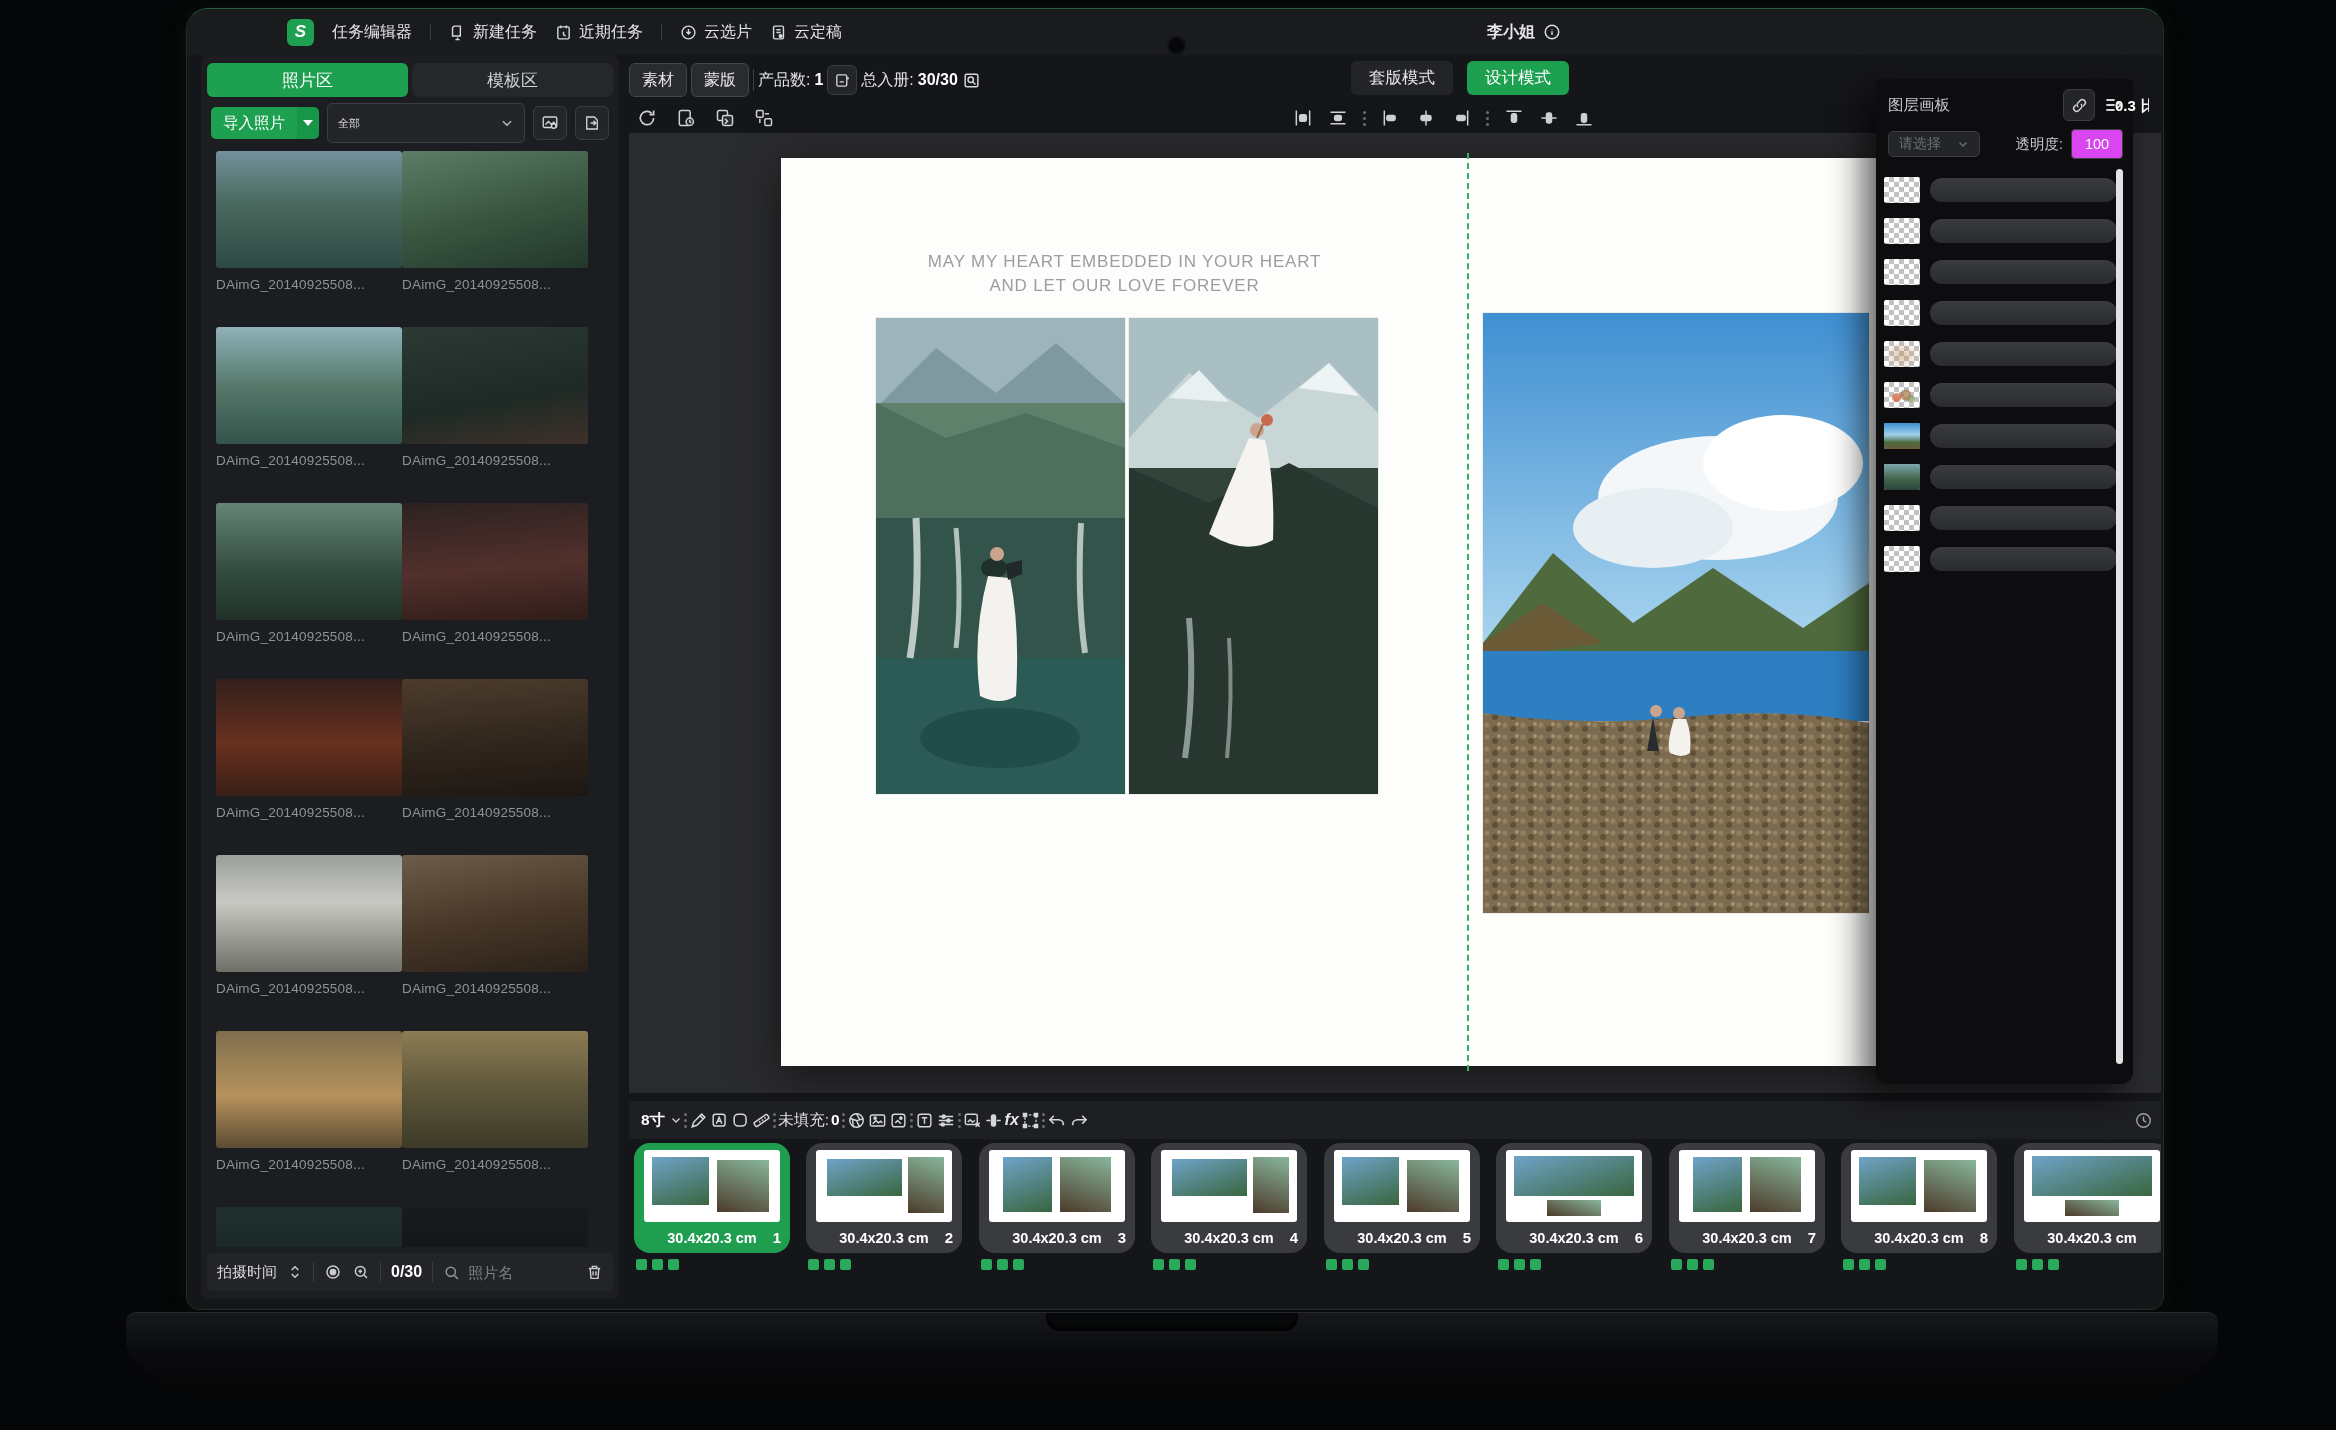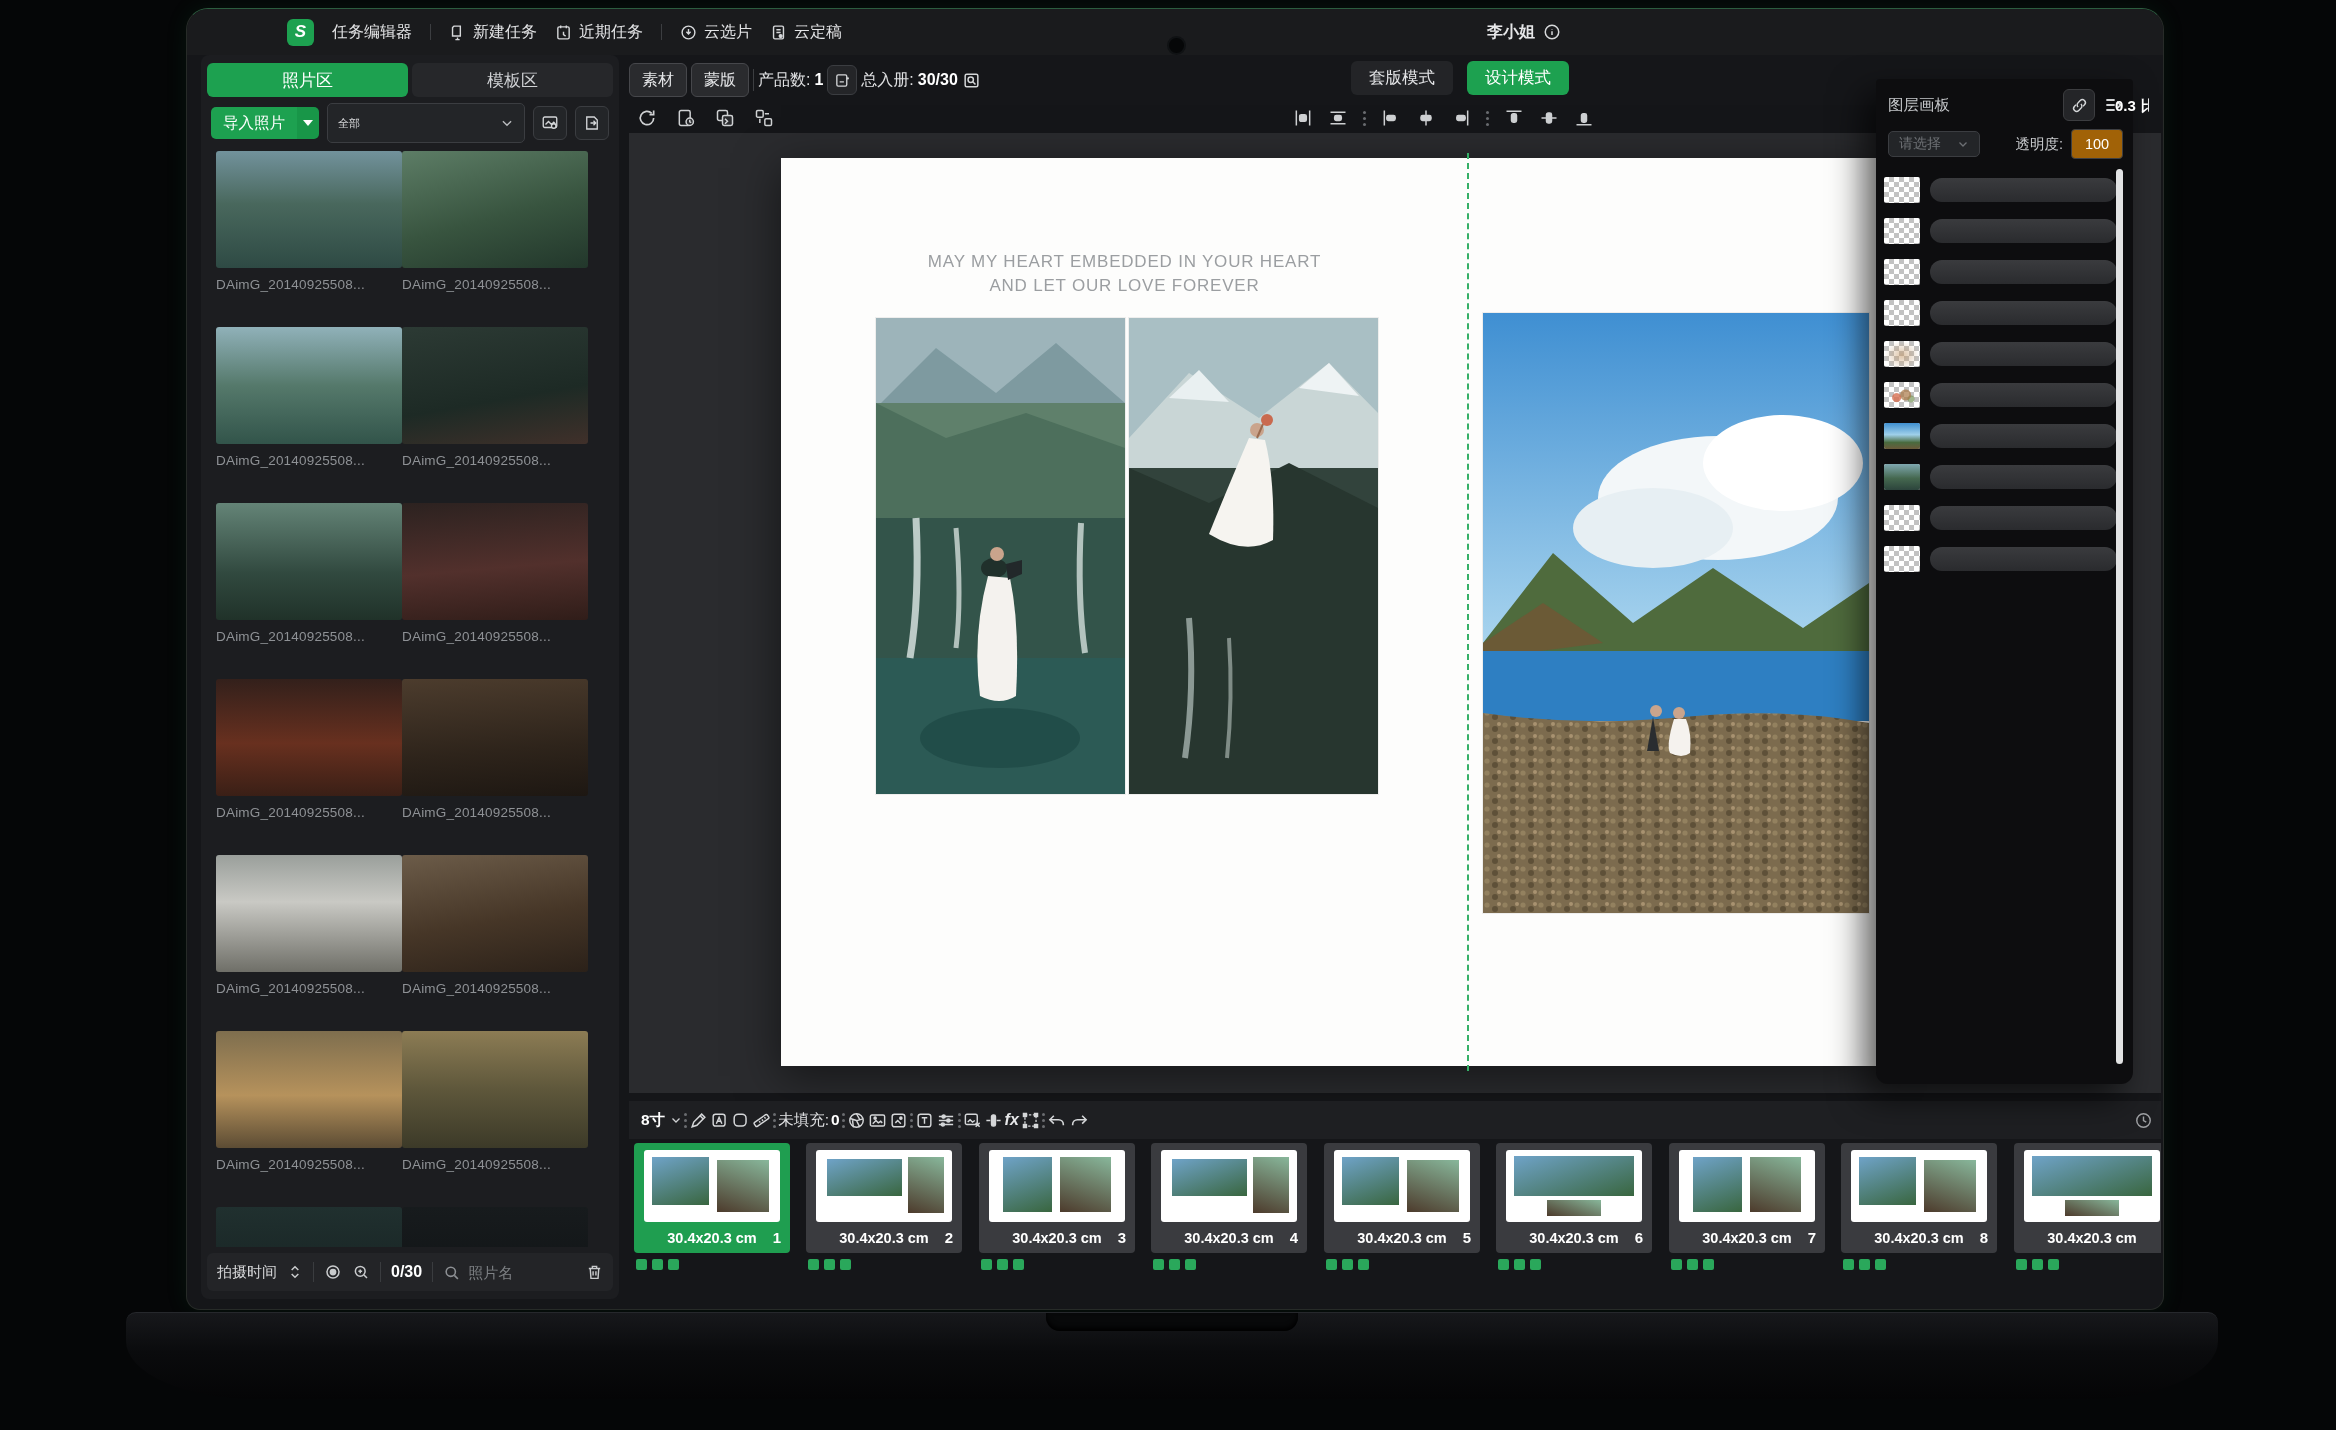--- a/index.html
+++ b/index.html
@@ -101,21 +101,21 @@
   
   #layers{position:absolute;left:1689px;top:70px;width:257px;height:1005px;background:#0d0d0f;
     border-radius:4px 4px 12px 12px;box-shadow:-12px 14px 34px rgba(0,0,0,.65);z-index:20;}
   #layers-head{display:flex;align-items:center;padding:10px 10px 4px 12px;color:#c7c9cc;font-size:15.5px;}
   #layers-head .sp{flex:1;}
   #link-btn{width:30px;height:30px;background:#242528;border:1px solid #3c3d40;border-radius:6px;
     display:flex;align-items:center;justify-content:center;color:#d3d5d7;margin-right:8px;}
   #layers-row2{display:flex;align-items:center;padding:4px 10px 10px 12px;gap:8px;}
   #layer-select{width:92px;height:26px;font-size:14px;color:#6d7074;}
   #opacity-label{margin-left:auto;color:#c9cbce;font-size:14.5px;}
-  #opacity-input{width:46px;height:26px;background:#a16207;border:1px solid #3e3f42;border-radius:4px;
+  #opacity-input{width:46px;height:26px;background:#d946ef;border:1px solid #3e3f42;border-radius:4px;
     color:#fff;font-size:14.5px;text-align:center;font-family:"Liberation Sans",sans-serif;}
   .lrow{display:flex;align-items:center;gap:10px;height:41px;padding:0 16px 0 8px;}
   .lthumb{width:36px;height:26px;position:relative;overflow:hidden;border-radius:2px;
     background-color:#fff;
     background-image:linear-gradient(45deg,#c2c2c2 25%,transparent 25%,transparent 75%,#c2c2c2 75%),
       linear-gradient(45deg,#c2c2c2 25%,transparent 25%,transparent 75%,#c2c2c2 75%);
     background-size:10px 10px;background-position:0 0,5px 5px;}
   .lthumb .ov{position:absolute;inset:0;}
   .ov-tan{background:radial-gradient(ellipse at 50% 55%,rgba(196,150,100,.55),rgba(255,255,255,0) 70%);}
   .ov-floral{background:radial-gradient(circle at 35% 60%,rgba(214,110,80,.8) 0 4px,transparent 5px),
@@ -130,21 +130,21 @@
   #scale-frag .clip{display:inline-block;width:8px;overflow:hidden;margin-left:5px;}
   
   #btoolbar{position:absolute;left:442px;top:1092px;width:1532px;height:38px;background:#1e1f22;
     display:flex;align-items:center;gap:2px;padding-left:12px;box-sizing:border-box;color:#d5d7d9;font-size:15.5px;}
   #size-dd{display:flex;align-items:center;gap:5px;font-weight:bold;color:#fff;}
   #fx-btn{font-style:italic;font-weight:bold;font-size:16px;color:#e6e7e9;}
   #history-clock{position:absolute;right:8px;top:10px;color:#9fa1a4;}
   
   #pagestrip{position:absolute;left:442px;top:1134px;width:1532px;height:154px;overflow:hidden;}
   .pslot{position:absolute;top:0;width:156px;height:150px;}
-  .pcard{position:absolute;left:0;top:0;width:156px;height:110px;border-radius:4px;background:#3a3b3f;}
+  .pcard{position:absolute;left:0;top:0;width:156px;height:110px;border-radius:16px;background:#3a3b3f;}
   .pcard.selected{background:#1f9e50;}
   .pthumb{position:absolute;left:10px;right:10px;top:7px;height:72px;background:#fff;border-radius:3px;overflow:hidden;}
   .pthumb .m{position:absolute;display:block;}
   .m1{background:linear-gradient(160deg,#6fa3c8,#39663f);}
   .m2{background:linear-gradient(200deg,#88b79b,#4d3b2c);}
   .lay1 .m1{left:6%;top:10%;width:42%;height:66%;} .lay1 .m2{left:54%;top:14%;width:38%;height:72%;}
   .lay2 .m1{left:8%;top:12%;width:55%;height:52%;} .lay2 .m2{left:68%;top:10%;width:26%;height:78%;}
   .lay3 .m1{left:6%;top:8%;width:88%;height:56%;} .lay3 .m2{left:30%;top:70%;width:40%;height:22%;}
   .lay4 .m1{left:10%;top:10%;width:36%;height:76%;} .lay4 .m2{left:52%;top:10%;width:38%;height:76%;}
   .plabel{position:absolute;left:0;right:0;bottom:0;height:30px;display:flex;align-items:center;

